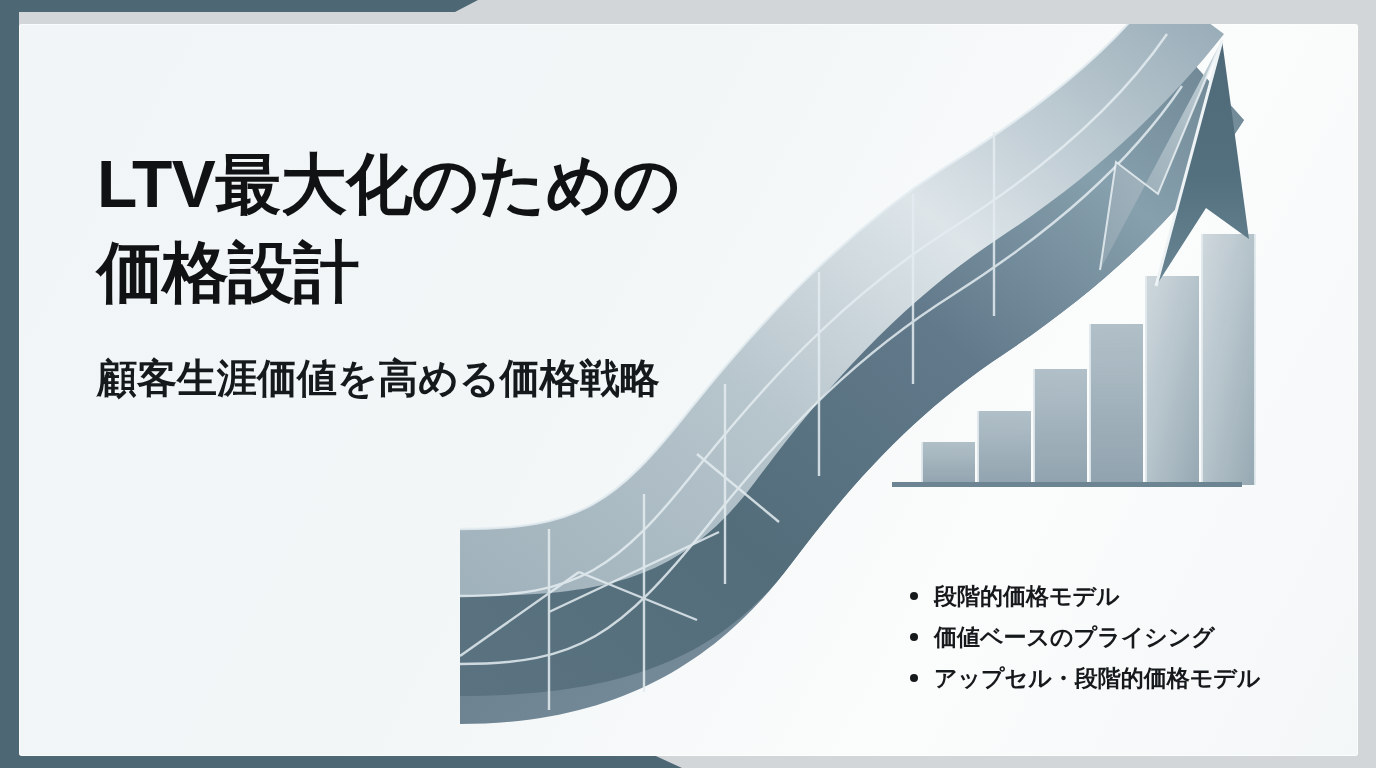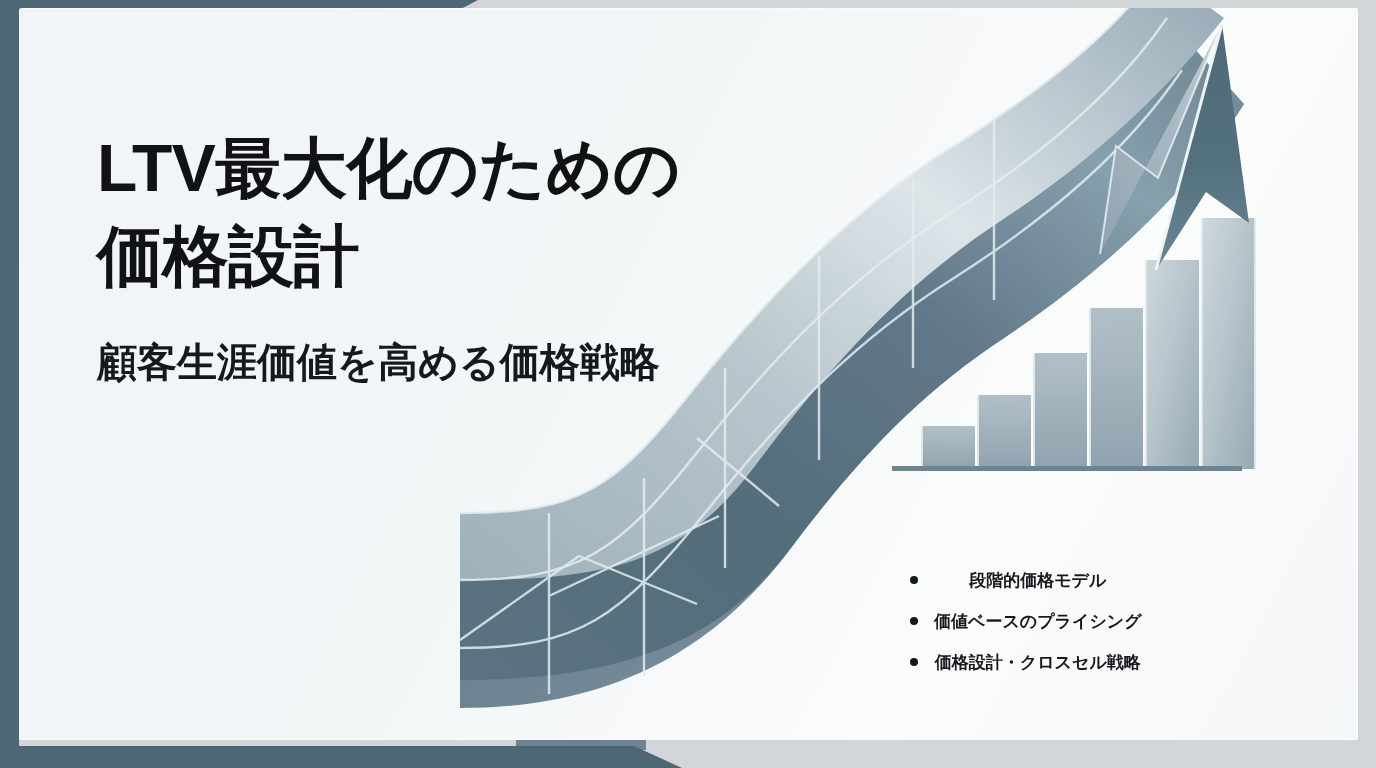--- a/index.html
+++ b/index.html
@@ -66,21 +66,21 @@
     position: absolute;
     left: 0; bottom: 0;
     width: 1376px; height: 24px;
     background: #d2d6d9;
     z-index: 0;
   }
 
   
   .canvas {
     position: absolute;
-    left: 19px; top: 8px;
+    left: 19px; top: 24px;
     width: 1339px; height: 732px;
     background: linear-gradient(118deg, #f1f5f7 0%, #f2f6f7 42%, #fbfcfc 72%, #f4f7f8 100%);
     border-radius: 3px;
     overflow: hidden;
     z-index: 4;
     box-shadow: inset 0 0 0 1px rgba(255,255,255,0.6);
   }
 
   .art {
     position: absolute;
@@ -118,26 +118,26 @@
     left: 885px;
     top: 552px;
     z-index: 8;
     margin: 0;
     padding: 0;
     list-style: none;
   }
   .bullets li {
     position: relative;
     padding-left: 30px;
-    font-size: 17px;
+    font-size: 23px;
     line-height: 41px;
     font-weight: 700;
     color: #16191b;
     white-space: nowrap;
-    text-align: center;
+    text-align: left;
   }
   .bullets li .dot {
     position: absolute;
     left: 6px;
     top: 16px;
     width: 8px;
     height: 8px;
     border-radius: 50%;
     background: #16191b;
   }
@@ -280,18 +280,18 @@
       <li>
         <span class="dot"></span>
         <span>段階的価格モデル</span>
       </li>
       <li>
         <span class="dot"></span>
         <span>価値ベースのプライシング</span>
       </li>
       <li>
         <span class="dot"></span>
-        <span>価格設計・クロスセル戦略</span>
+        <span>アップセル・段階的価格モデル</span>
       </li>
     </ul>
 
   </div>
 </div>
 
 </body></html>

